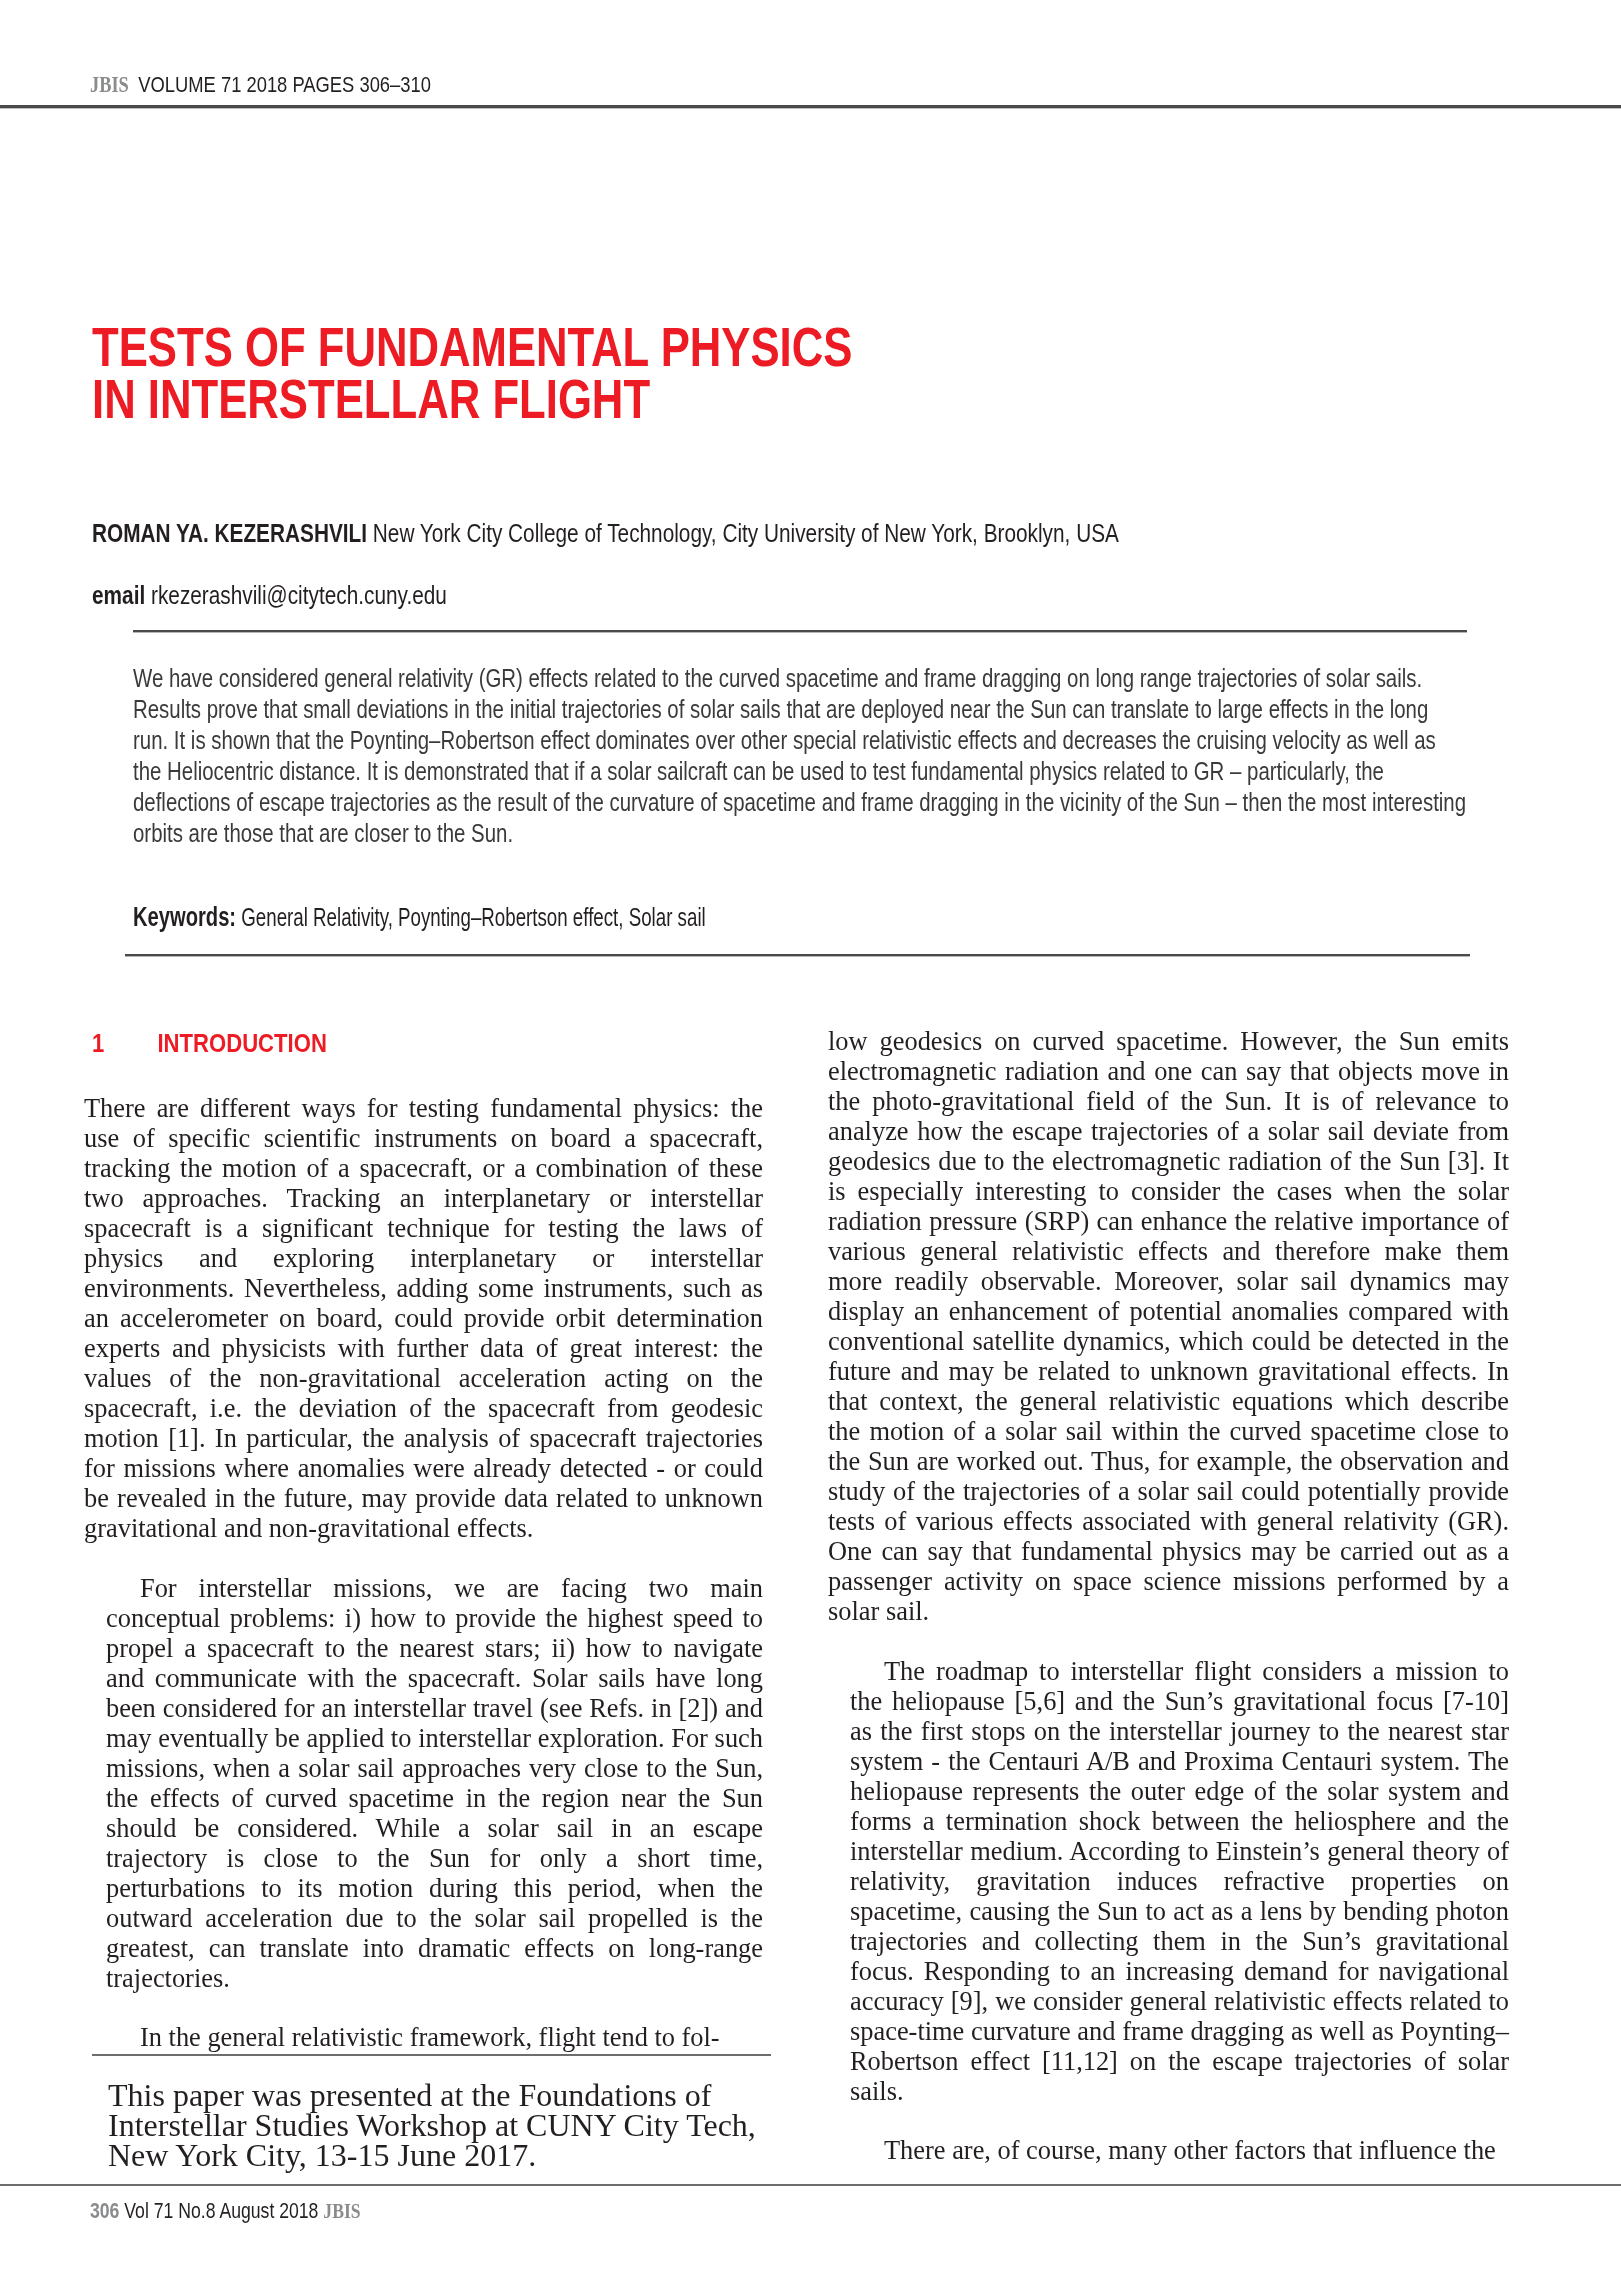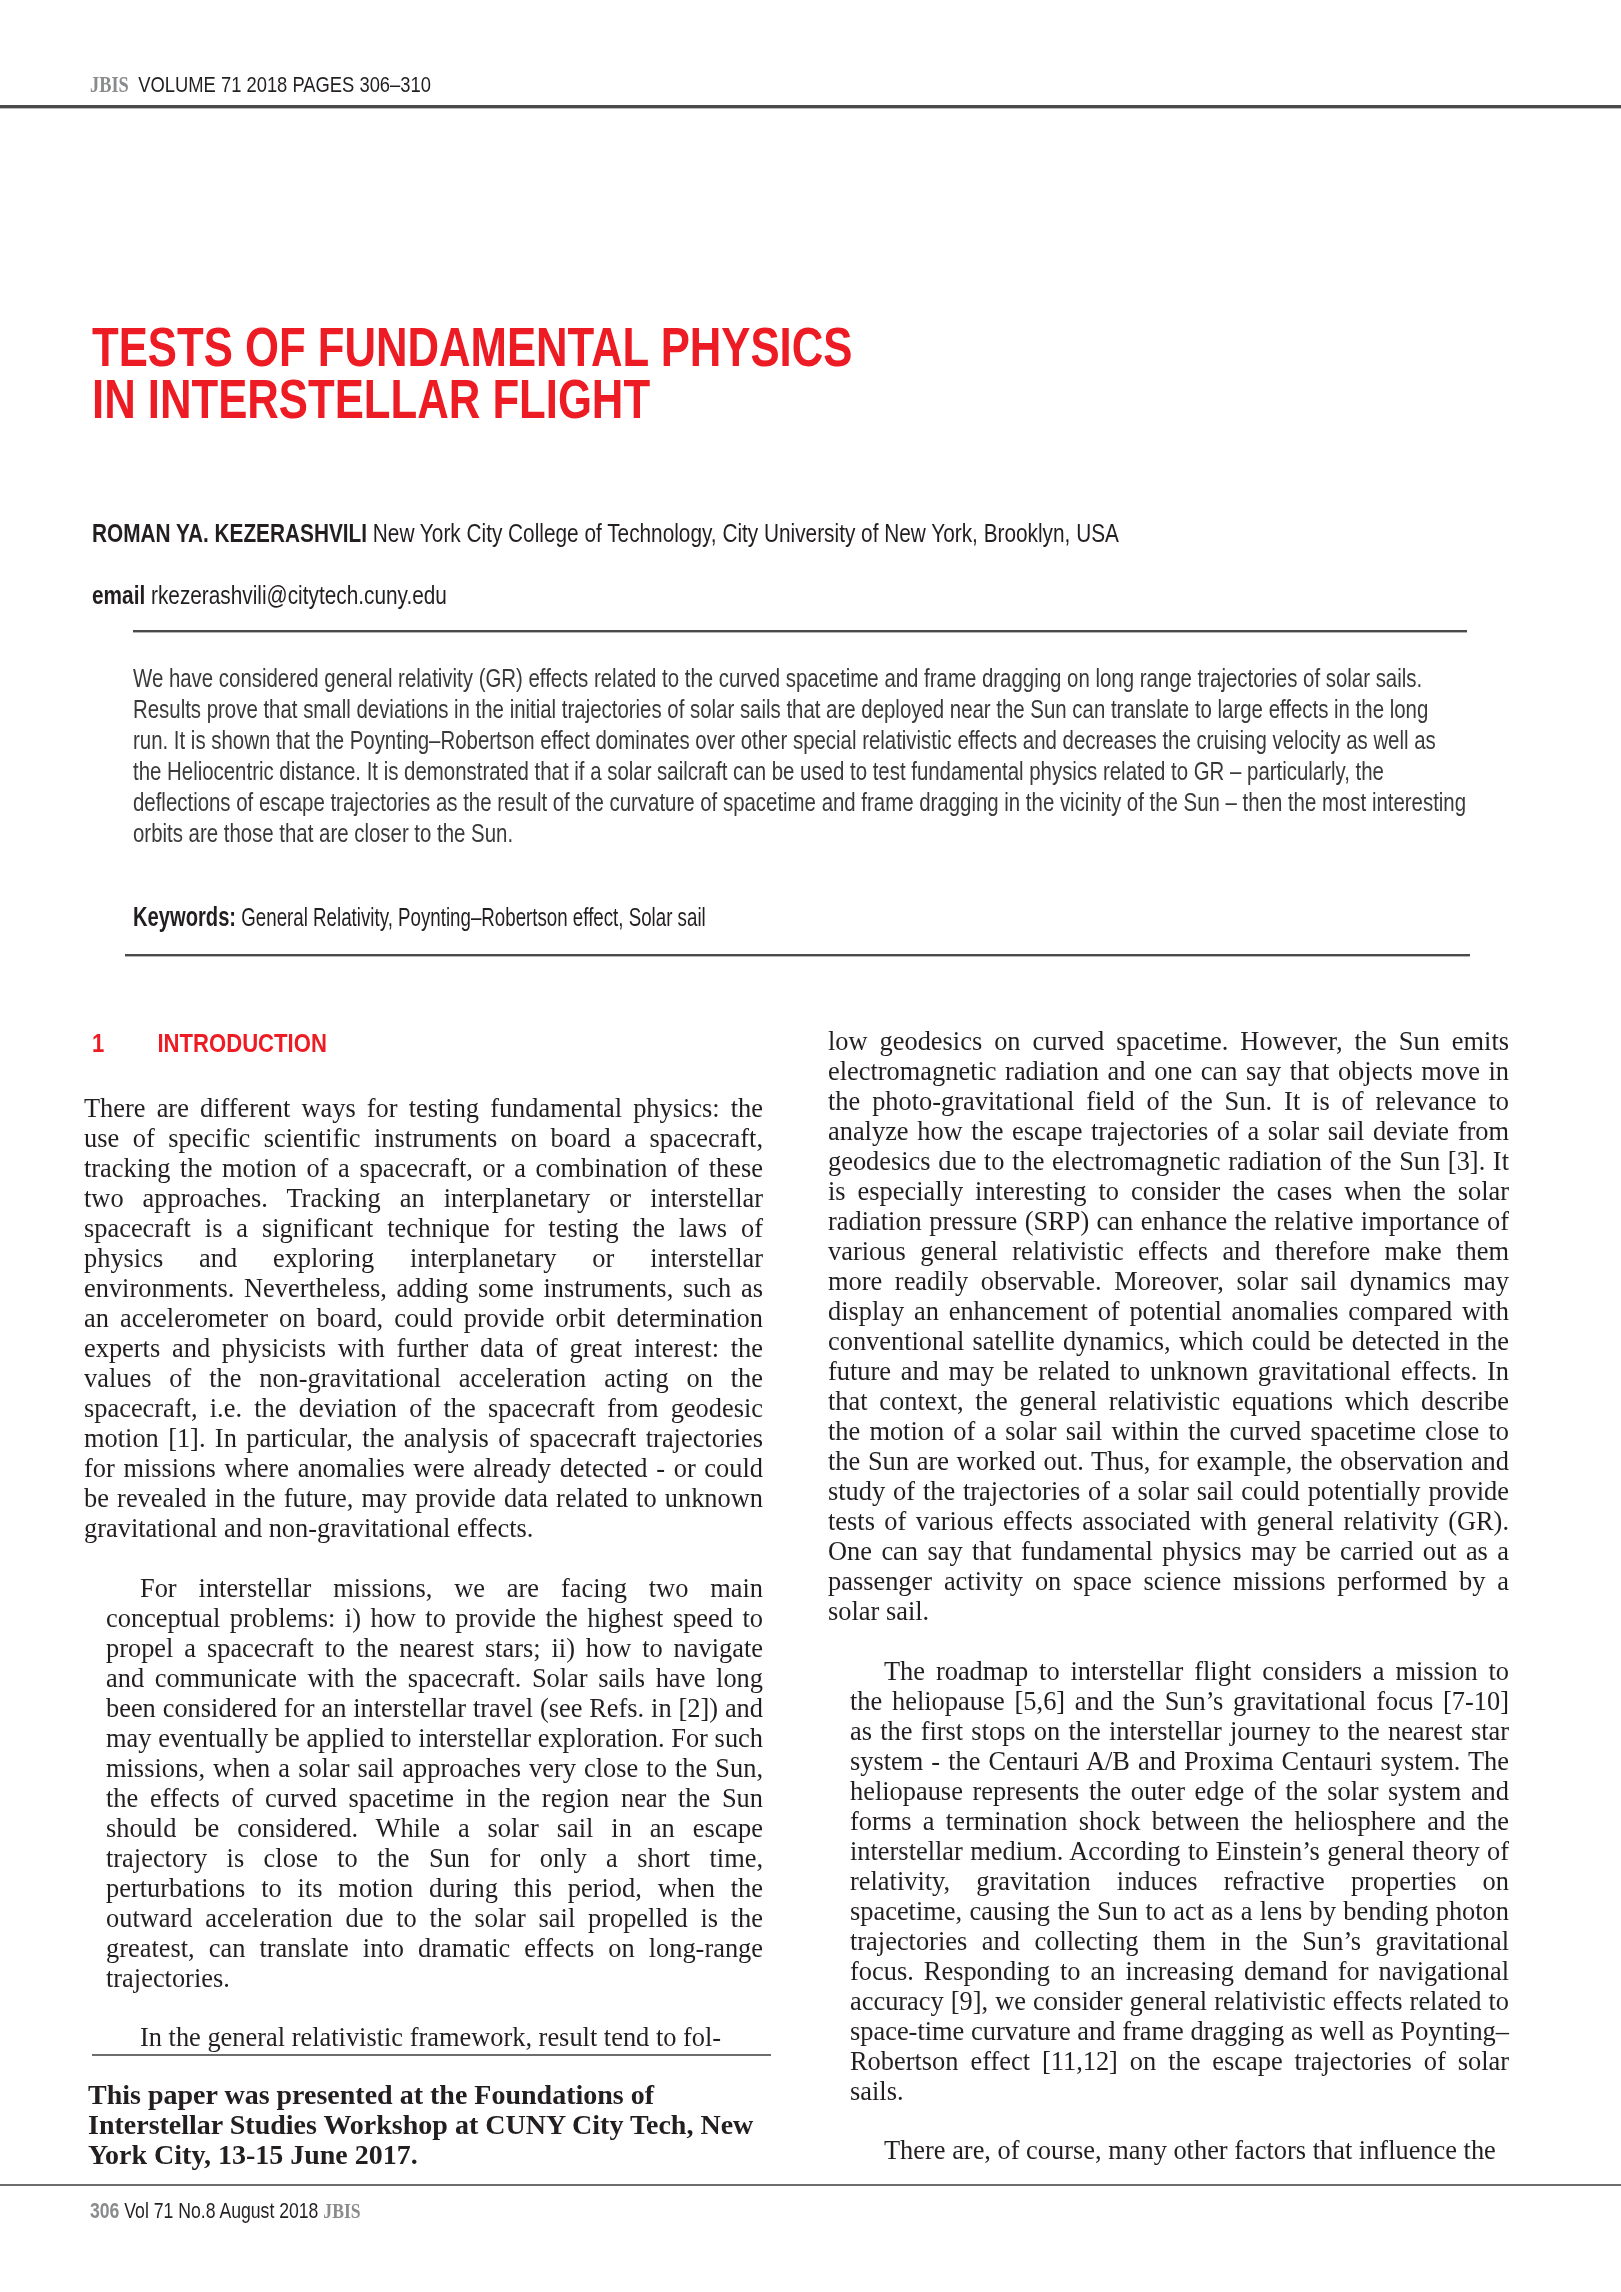--- a/index.html
+++ b/index.html
@@ -37,21 +37,21 @@
   #col-left { left:84px; top:1093px; width:679px; }
   #col-right { left:828px; top:1026px; width:681px; }
   .col p { margin:0; }
   .col p.indent { text-indent:34px;margin-left:22px; }
   .col .gap { height:29.6px; }
 
   #section-heading { position:absolute; left:92px; top:1028px; color:#ed1c24; font-weight:bold; font-size:26px; transform:scaleX(0.85); transform-origin:left top; white-space:nowrap; }
   #section-heading .num { display:inline-block; width:77px; }
 
   #footnote-rule { position:absolute; left:92px; width:679px; top:2054px; height:1.8px; background:#6d6d6d; }
-  #footnote { position:absolute; left:88px; top:2080px; width:679px; font-size:28px; line-height:30px;font-weight:bold; }
+  #footnote { position:absolute; left:108px; top:2080px; width:679px; font-size:32px; line-height:30px; }
   #footnote p { margin:0; }
 
   #footer-rule { position:absolute; left:0; right:0; top:2184px; height:1.8px; background:#6d6d6d; }
   #running-footer { position:absolute; left:90px; top:2199px; font-size:21.5px; white-space:nowrap; transform:scaleX(0.82); transform-origin:left top; }
   #running-footer .pg { font-weight:bold; color:#8a8b8d; }
   #running-footer .jbis { font-family:"Liberation Serif", serif; font-weight:bold; color:#8a8b8d; }
 </style>
 </head>
 <body>
 
@@ -87,21 +87,21 @@
 
 <div id="section-heading" class="cond">
   <span class="num">1</span><span>INTRODUCTION</span>
 </div>
 
 <div id="col-left" class="col serif">
   <p>There are different ways for testing fundamental physics: the use of specific scientific instruments on board a spacecraft, tracking the motion of a spacecraft, or a combination of these two approaches. Tracking an interplanetary or interstellar spacecraft is a significant technique for testing the laws of physics and exploring interplanetary or interstellar environments. Nevertheless, adding some instruments, such as an accelerometer on board, could provide orbit determination experts and physicists with further data of great interest: the values of the non-gravitational acceleration acting on the spacecraft, i.e. the deviation of the spacecraft from geodesic motion [1]. In particular, the analysis of spacecraft trajectories for missions where anomalies were already detected - or could be revealed in the future, may provide data related to unknown gravitational and non-gravitational effects.</p>
   <div class="gap"></div>
   <p class="indent">For interstellar missions, we are facing two main conceptual problems: i) how to provide the highest speed to propel a spacecraft to the nearest stars; ii) how to navigate and communicate with the spacecraft. Solar sails have long been considered for an interstellar travel (see Refs. in [2]) and may eventually be applied to interstellar exploration. For such missions, when a solar sail approaches very close to the Sun, the effects of curved spacetime in the region near the Sun should be considered. While a solar sail in an escape trajectory is close to the Sun for only a short time, perturbations to its motion during this period, when the outward acceleration due to the solar sail propelled is the greatest, can translate into dramatic effects on long-range trajectories.</p>
   <div class="gap"></div>
-  <p class="indent">In the general relativistic framework, result tend to fol-</p>
+  <p class="indent">In the general relativistic framework, flight tend to fol-</p>
 </div>
 
 <div id="footnote-rule"></div>
 <div id="footnote" class="serif">
   <p>This paper was presented at the Foundations of Interstellar Studies Workshop at CUNY City Tech, New York City, 13-15 June 2017.</p>
 </div>
 
 <div id="col-right" class="col serif">
   <p>low geodesics on curved spacetime. However, the Sun emits electromagnetic radiation and one can say that objects move in the photo-gravitational field of the Sun. It is of relevance to analyze how the escape trajectories of a solar sail deviate from geodesics due to the electromagnetic radiation of the Sun [3]. It is especially interesting to consider the cases when the solar radiation pressure (SRP) can enhance the relative importance of various general relativistic effects and therefore make them more readily observable. Moreover, solar sail dynamics may display an enhancement of potential anomalies compared with conventional satellite dynamics, which could be detected in the future and may be related to unknown gravitational effects. In that context, the general relativistic equations which describe the motion of a solar sail within the curved spacetime close to the Sun are worked out. Thus, for example, the observation and study of the trajectories of a solar sail could potentially provide tests of various effects associated with general relativity (GR). One can say that fundamental physics may be carried out as a passenger activity on space science missions performed by a solar sail.</p>
   <div class="gap"></div>

